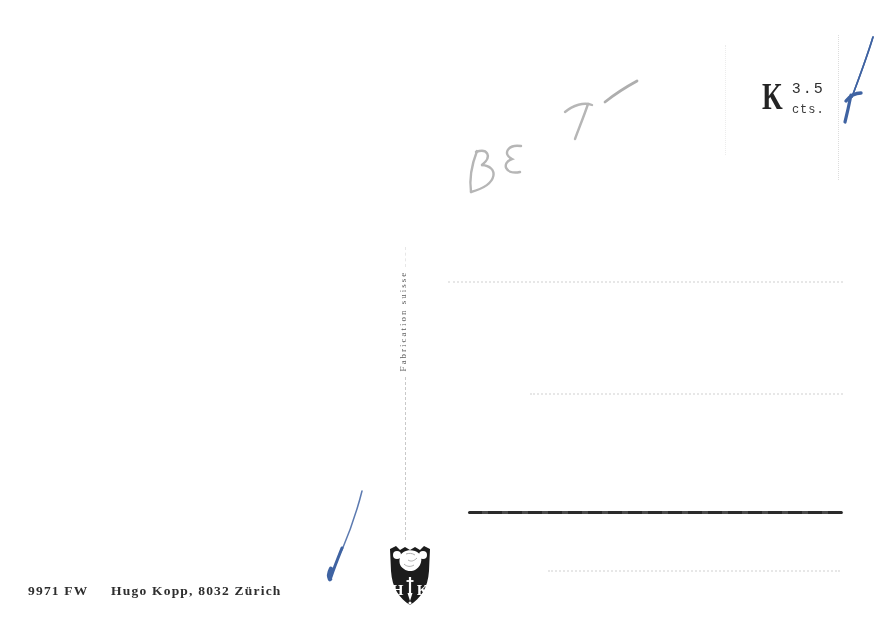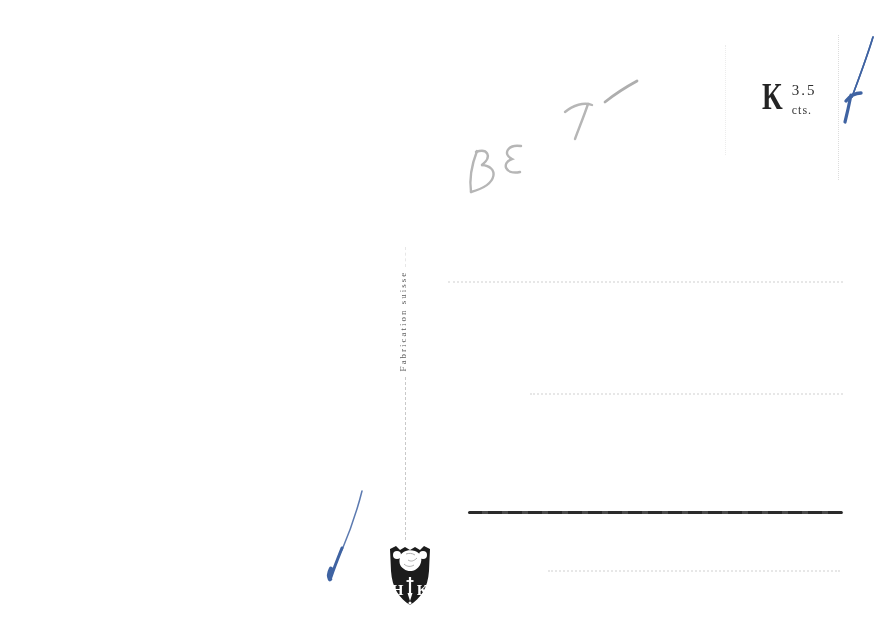--- a/index.html
+++ b/index.html
@@ -6,21 +6,21 @@
   .stage{width:878px;height:632px;position:relative;overflow:hidden;margin:0 auto;
          background:#ffffff;font-family:"Liberation Serif", serif;}
   .abs{position:absolute;}
 
   
   .stamp-dot-line{width:0;border-left:1px dotted #dcdcdc;}
   .stamp-dot-line.faint{border-left:1px dotted #ececec;}
   .stamp-value{left:762px;top:82px;display:flex;align-items:flex-start;color:#242424;}
   .k-letter{font-size:37px;line-height:30px;font-weight:600;transform:scaleX(.72);
             transform-origin:left top;letter-spacing:-1px;}
-  .frac{margin-left:2px;margin-top:1px;text-align:left;}
+  .frac{margin-left:2px;margin-top:1px;text-align:center;font-family:Liberation Mono, monospace;}
   .frac .num{font-size:15px;line-height:14px;letter-spacing:2px;color:#2e2e2e;}
   .frac .unit{font-size:12px;line-height:13px;letter-spacing:1px;color:#3a3a3a;margin-top:7px;}
 
   
   .divider-seg{width:0;border-left:1px dashed #c9c9c9;}
   .divider-seg.faint{border-left:1px dashed #e7e7e7;}
   .divider-label{left:350px;top:314px;width:110px;height:14px;
                  transform:rotate(-90deg);transform-origin:50% 50%;
                  font-size:9px;letter-spacing:2px;color:#5c5c5c;
                  text-align:center;white-space:nowrap;}
@@ -102,14 +102,18 @@
     <text x="13.5" y="51" font-size="15" font-weight="bold" fill="#ffffff" text-anchor="middle" font-family="Liberation Serif, serif">H</text>
     <text x="38.5" y="51" font-size="15" font-weight="bold" fill="#ffffff" text-anchor="middle" font-family="Liberation Serif, serif">K</text>
     <g stroke="#ffffff" fill="none">
       <path d="M26,33 L26,50" stroke-width="2.2"></path>
       <path d="M22.5,37 L29.5,37" stroke-width="1.8"></path>
     </g>
     <path d="M23.5,49 L26,57 L28.5,49 Z" fill="#ffffff"></path>
     <circle cx="26" cy="59" r="1.5" fill="#ffffff"></circle>
   </svg>
 
+  <div class="abs imprint">
+    <span class="code">9971 FW</span>
+    <span>Hugo Kopp, 8032 Zürich</span>
+  </div>
 
 </div>
 
 </body></html>

